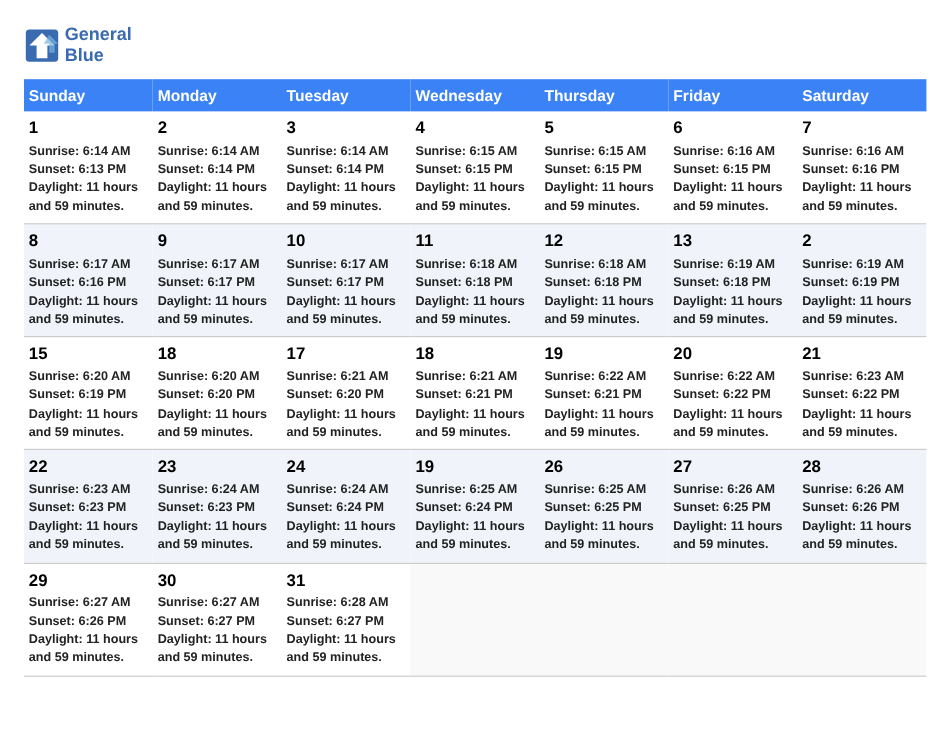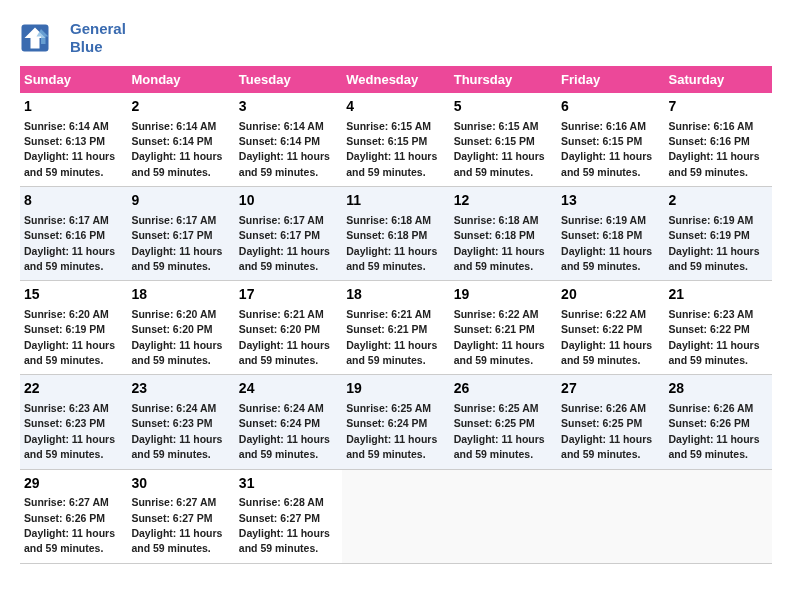--- a/index.html
+++ b/index.html
@@ -12,21 +12,21 @@
     }
     .header {
       display: flex;
       justify-content: space-between;
       align-items: flex-start;
       margin-bottom: 10px;
     }
     .logo {
       display: flex;
       align-items: center;
-      gap: 20px;
+      gap: 4px;
     }
     .logo-icon {
       width: 30px;
       height: 30px;
     }
     .title-block {
       text-align: right;
     }
     .month-title {
       font-size: 32px;
@@ -36,21 +36,21 @@
     .location {
       font-size: 14px;
       color: #555;
     }
     table {
       width: 100%;
       border-collapse: collapse;
       font-size: 11px;
     }
     thead tr th {
-      background-color: #ec4899;
+      background-color: #3b82f6;
       color: #fff;
       padding: 6px 4px;
       text-align: left;
       font-size: 13px;
       font-weight: bold;
     }
     tbody tr {
       border-bottom: 1px solid #ccc;
     }
     tbody tr:nth-child(odd) {

